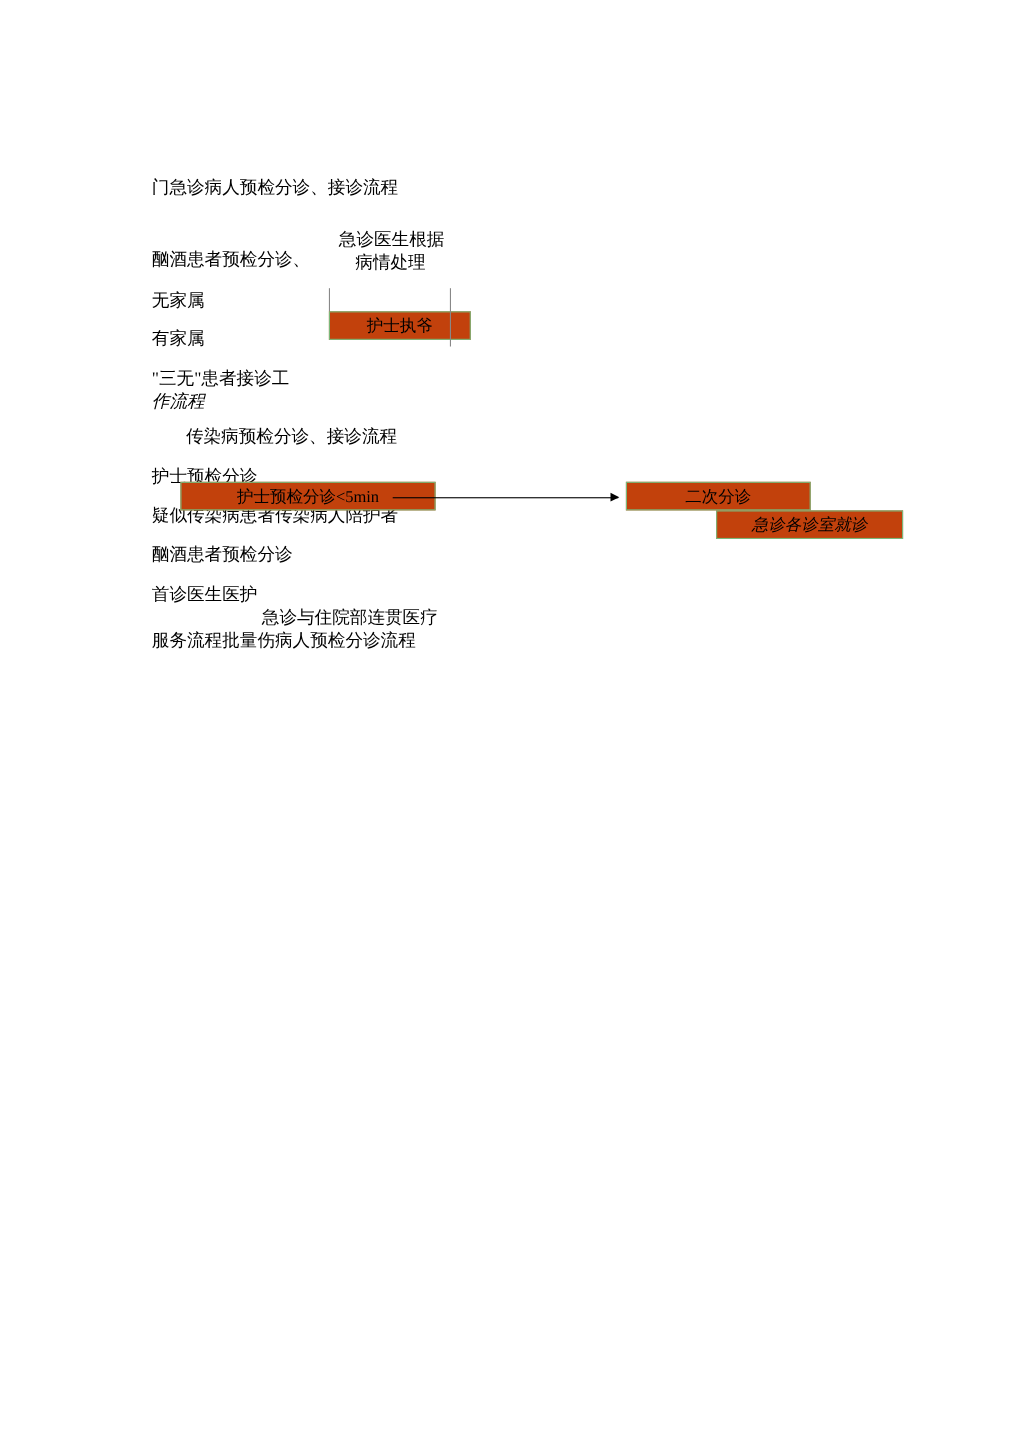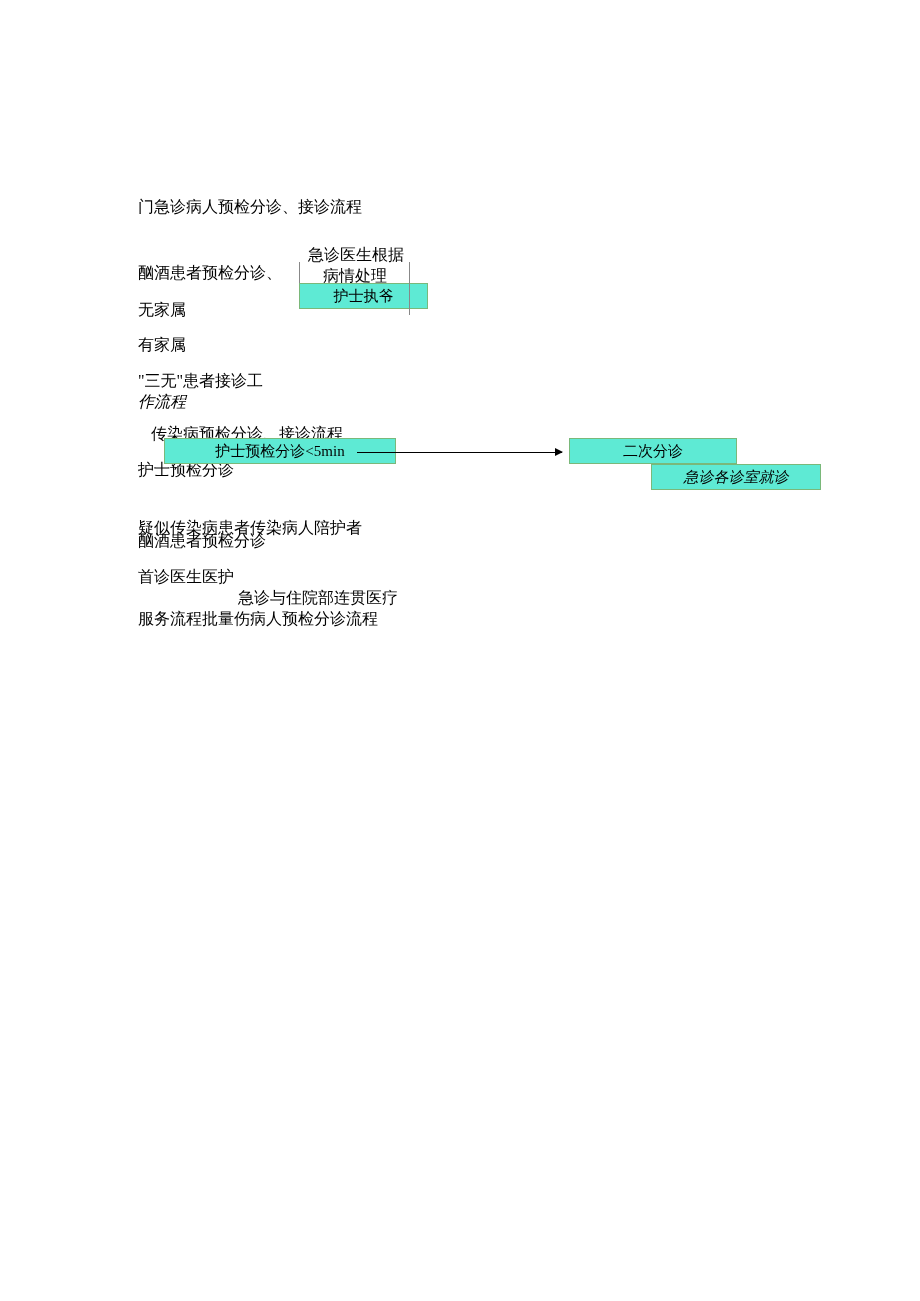--- a/index.html
+++ b/index.html
@@ -9,25 +9,24 @@
       background: #ffffff;
       font-family: "SimSun", "宋体", serif;
       position: relative;
       font-size: 16px;
       color: #000;
     }
     .text-line {
       position: absolute;
       white-space: nowrap;
       line-height: 1.4;
-      margin-top: 36px;
     }
     .box {
       position: absolute;
-      background: #5eead4;
+      background: #c2410c;
       border: 1px solid #7ab87a;
       text-align: center;
       font-size: 15px;
       display: flex;
       align-items: center;
       justify-content: center;
       white-space: nowrap;
     }
     .vline {
       position: absolute;
@@ -63,24 +62,24 @@
 
 <div class="vline" style="left:299px; top:262px; height:21px;"></div>
 <div class="box" style="left:299px; top:283px; width:129px; height:26px;">
   <span>护士执爷</span>
 </div>
 <div class="vline" style="left:409px; top:262px; height:53px;"></div>
 
 <div class="text-line" style="left:138px; top:334px;">"三无"患者接诊工</div>
 <div class="text-line" style="left:138px; top:355px;font-style:italic;">作流程</div>
 
-<div class="text-line" style="left:151px; top:387px;">传染病预检分诊、接诊流程</div>
+<div class="text-line" style="left:169px; top:387px;">传染病预检分诊、接诊流程</div>
 
 <div class="text-line" style="left:138px; top:423px;">护士预检分诊</div>
-<div class="text-line" style="left:138px; top:481px;text-align:center;">疑似传染病患者传染病人陪护者</div>
+<div class="text-line" style="left:138px; top:459px;text-align:center;">疑似传染病患者传染病人陪护者</div>
 
 <div class="box" style="left:164px; top:438px; width:232px; height:26px;">
   <span>护士预检分诊&lt;5min</span>
 </div>
 
 <div class="arrow" style="left:357px; top:452px; width:205px;"></div>
 
 <div class="box" style="left:569px; top:438px; width:168px; height:26px;">
   <span>二次分诊</span>
 </div>

